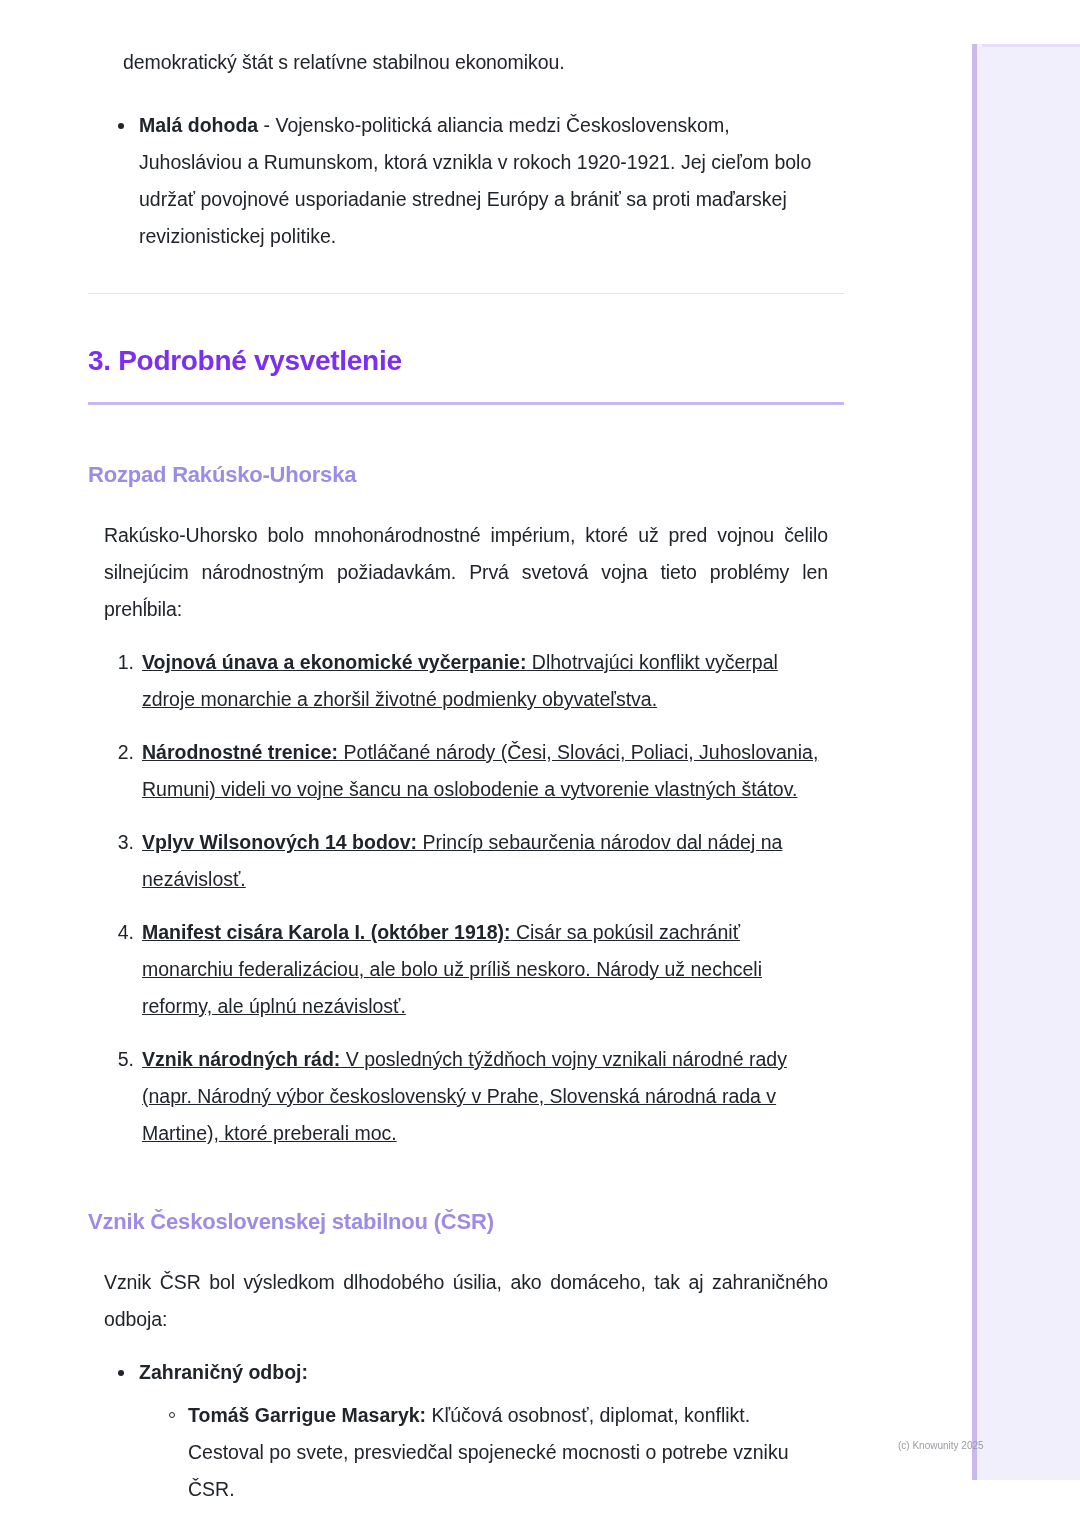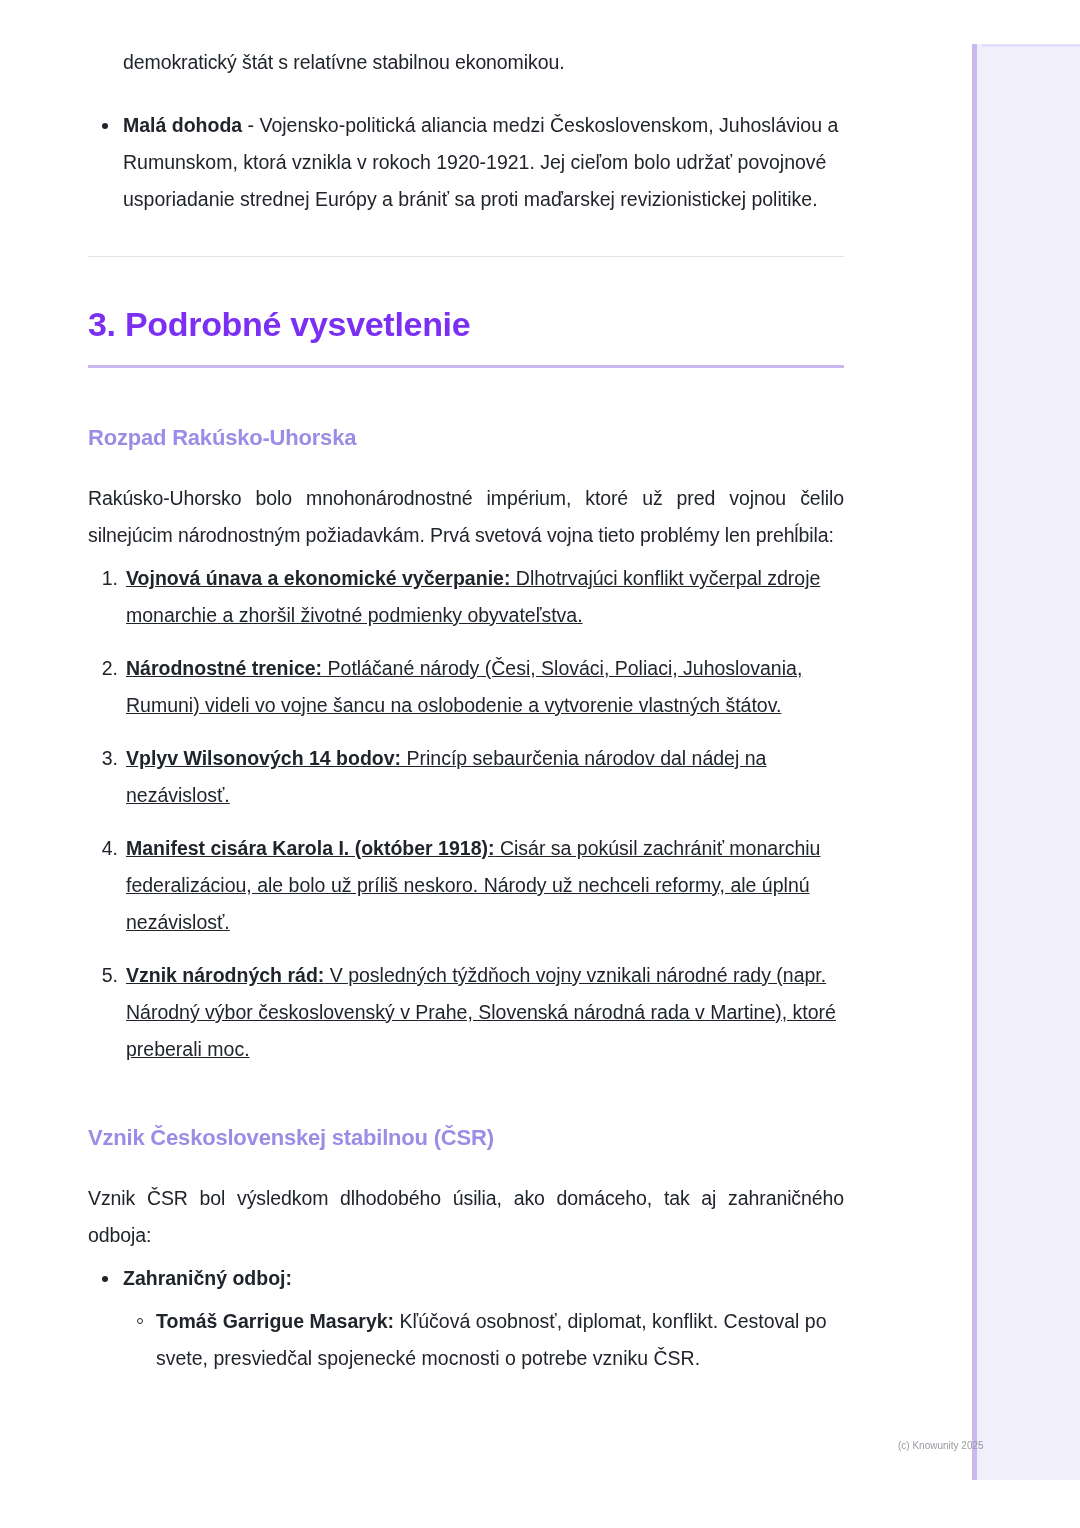--- a/index.html
+++ b/index.html
@@ -43,21 +43,21 @@
     left: 0;
     width: 972px;
     height: 1432px;
     box-sizing: border-box;
     padding: 44px 128px 0 88px;
   }
 
   p, li {
     font-size: 19.5px;
     line-height: 37px;
-    margin: 0;
+    margin: 16px;
   }
 
   .para {
     text-align: justify;
     margin-bottom: 6px;
     letter-spacing: -0.1px;
   }
 
   .para-lead {
     margin-top: 26px;
@@ -143,21 +143,21 @@
 
   
   hr.section-rule {
     border: 0;
     height: 1px;
     background: #e4e4e6;
     margin: 38px 0 0 0;
   }
 
   h2.section-title {
-    font-size: 34px;
+    font-size: 28px;
     line-height: 42px;
     font-weight: bold;
     color: #7b2ff2;
     margin: 46px 0 0 0;
     letter-spacing: -0.3px;
   }
 
   hr.title-rule {
     border: 0;
     height: 3px;

